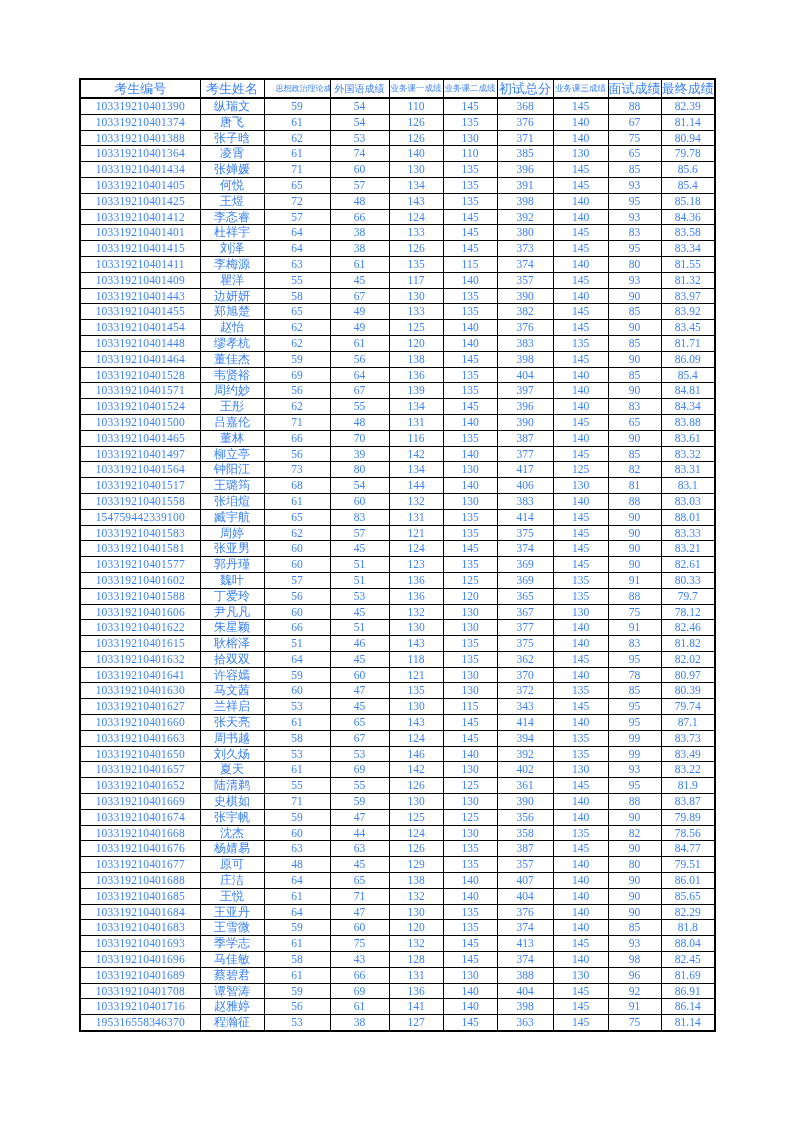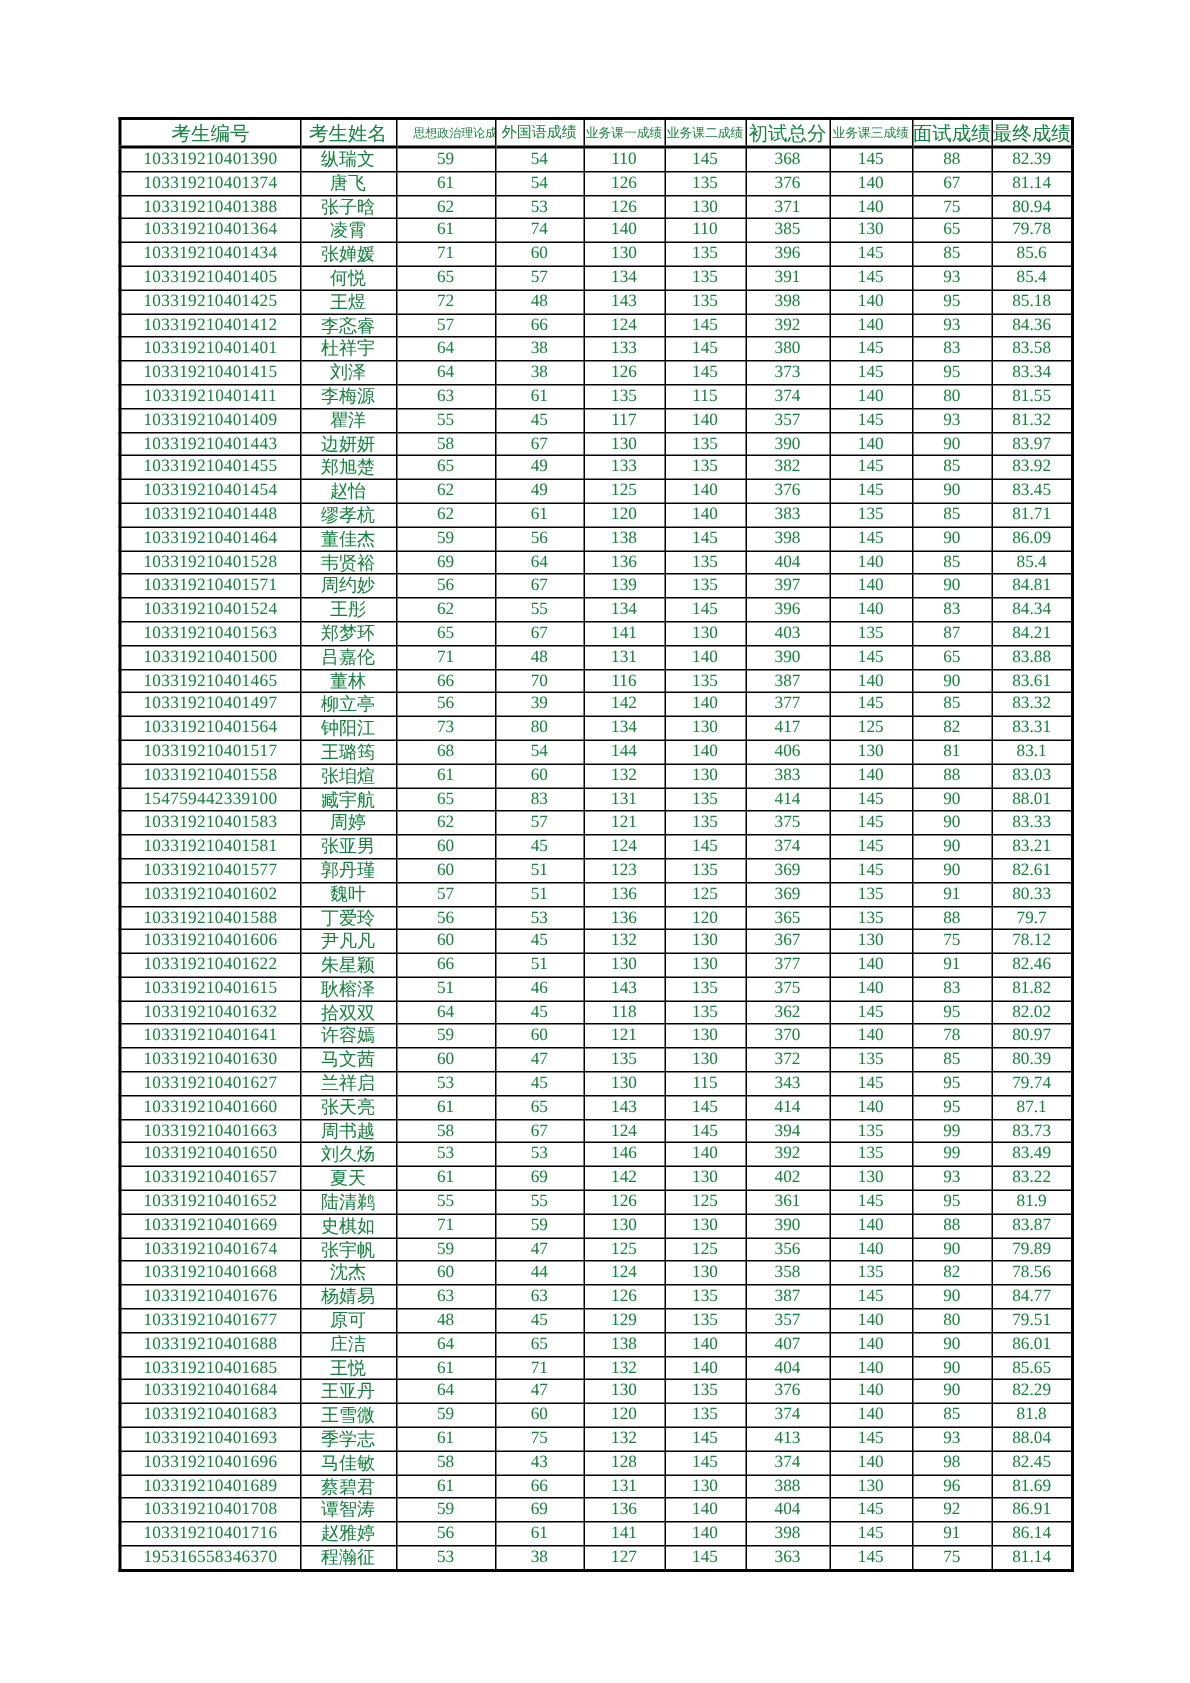--- a/index.html
+++ b/index.html
@@ -7,21 +7,21 @@
     padding: 0;
     background: #ffffff;
   }
   .page {
     position: relative;
     width: 793px;
     height: 1122px;
     background: #ffffff;
     overflow: hidden;
     font-family: "Liberation Serif", "DejaVu Serif", serif;
-    color: #15803d;
+    color: #3b82f6;
   }
   table.results {
     position: absolute;
     left: 79px;
     top: 78px;
     width: 635px;
     border-collapse: collapse;
     table-layout: fixed;
     border: 2px solid #000;
   }
@@ -332,32 +332,20 @@
           <td>62</td>
           <td>55</td>
           <td>134</td>
           <td>145</td>
           <td>396</td>
           <td>140</td>
           <td>83</td>
           <td>84.34</td>
         </tr>
         <tr>
-          <td>103319210401563</td>
-          <td>郑梦环</td>
-          <td>65</td>
-          <td>67</td>
-          <td>141</td>
-          <td>130</td>
-          <td>403</td>
-          <td>135</td>
-          <td>87</td>
-          <td>84.21</td>
-        </tr>
-        <tr>
           <td>103319210401500</td>
           <td>吕嘉伦</td>
           <td>71</td>
           <td>48</td>
           <td>131</td>
           <td>140</td>
           <td>390</td>
           <td>145</td>
           <td>65</td>
           <td>83.88</td>

